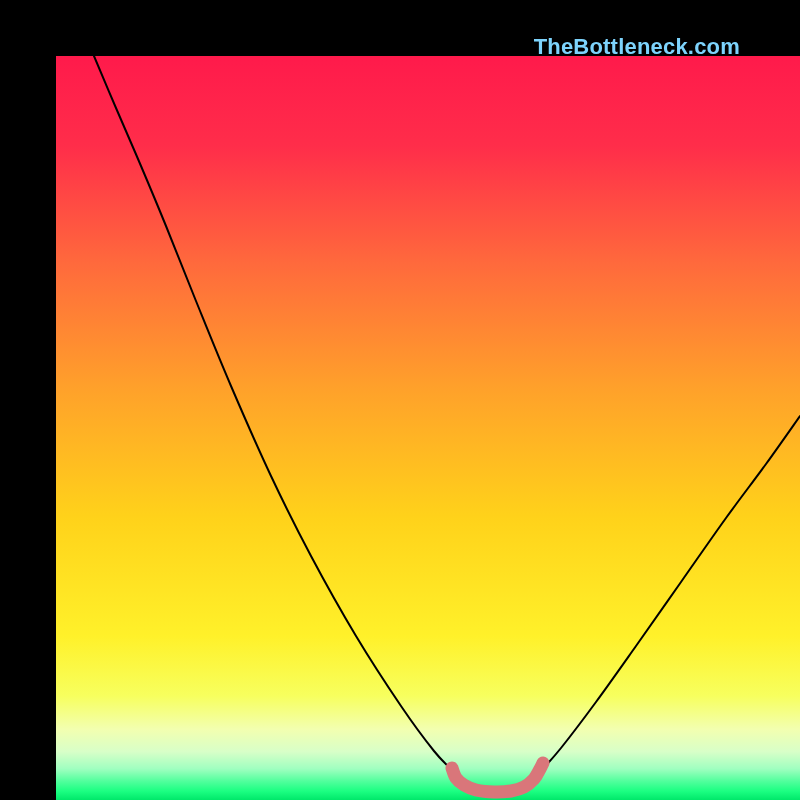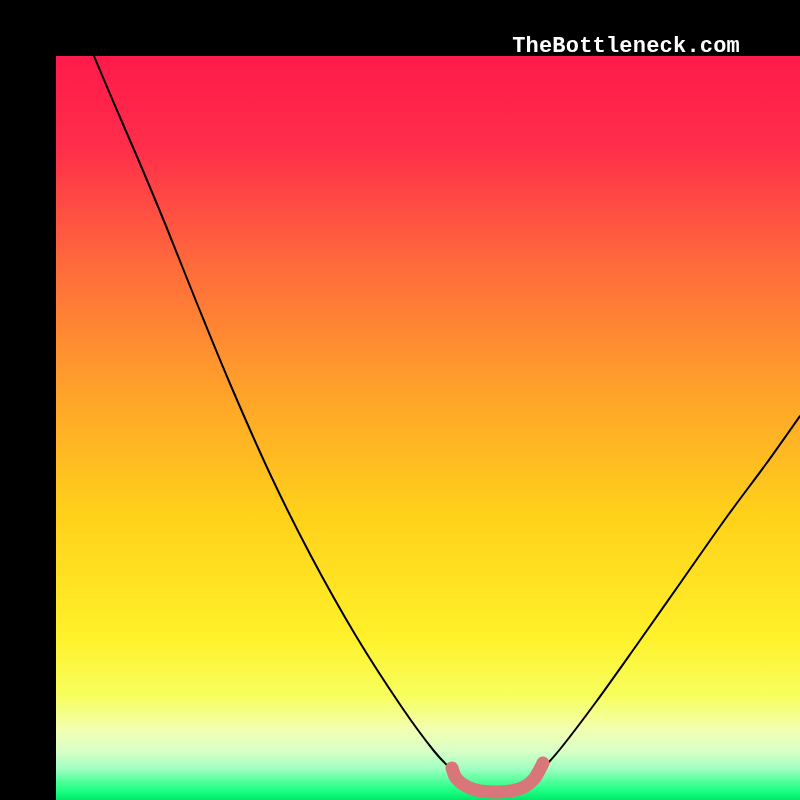--- a/index.html
+++ b/index.html
@@ -30,23 +30,23 @@
   .gradient {
     position: absolute;
     inset: 0;
   }
   .watermark {
     position: absolute;
     top: 6px;
     right: 32px;
     font-size: 22px;
     font-weight: 600;
-    color: #ffffff;
+    color: #7dd3fc;
     letter-spacing: 0.2px;
-    font-family: Liberation Mono, monospace;
+    font-family: Liberation Sans, sans-serif;
   }
   svg.curves {
     position: absolute;
     inset: 0;
     width: 100%;
     height: 100%;
   }
 </style>
 </head>
 <body>

